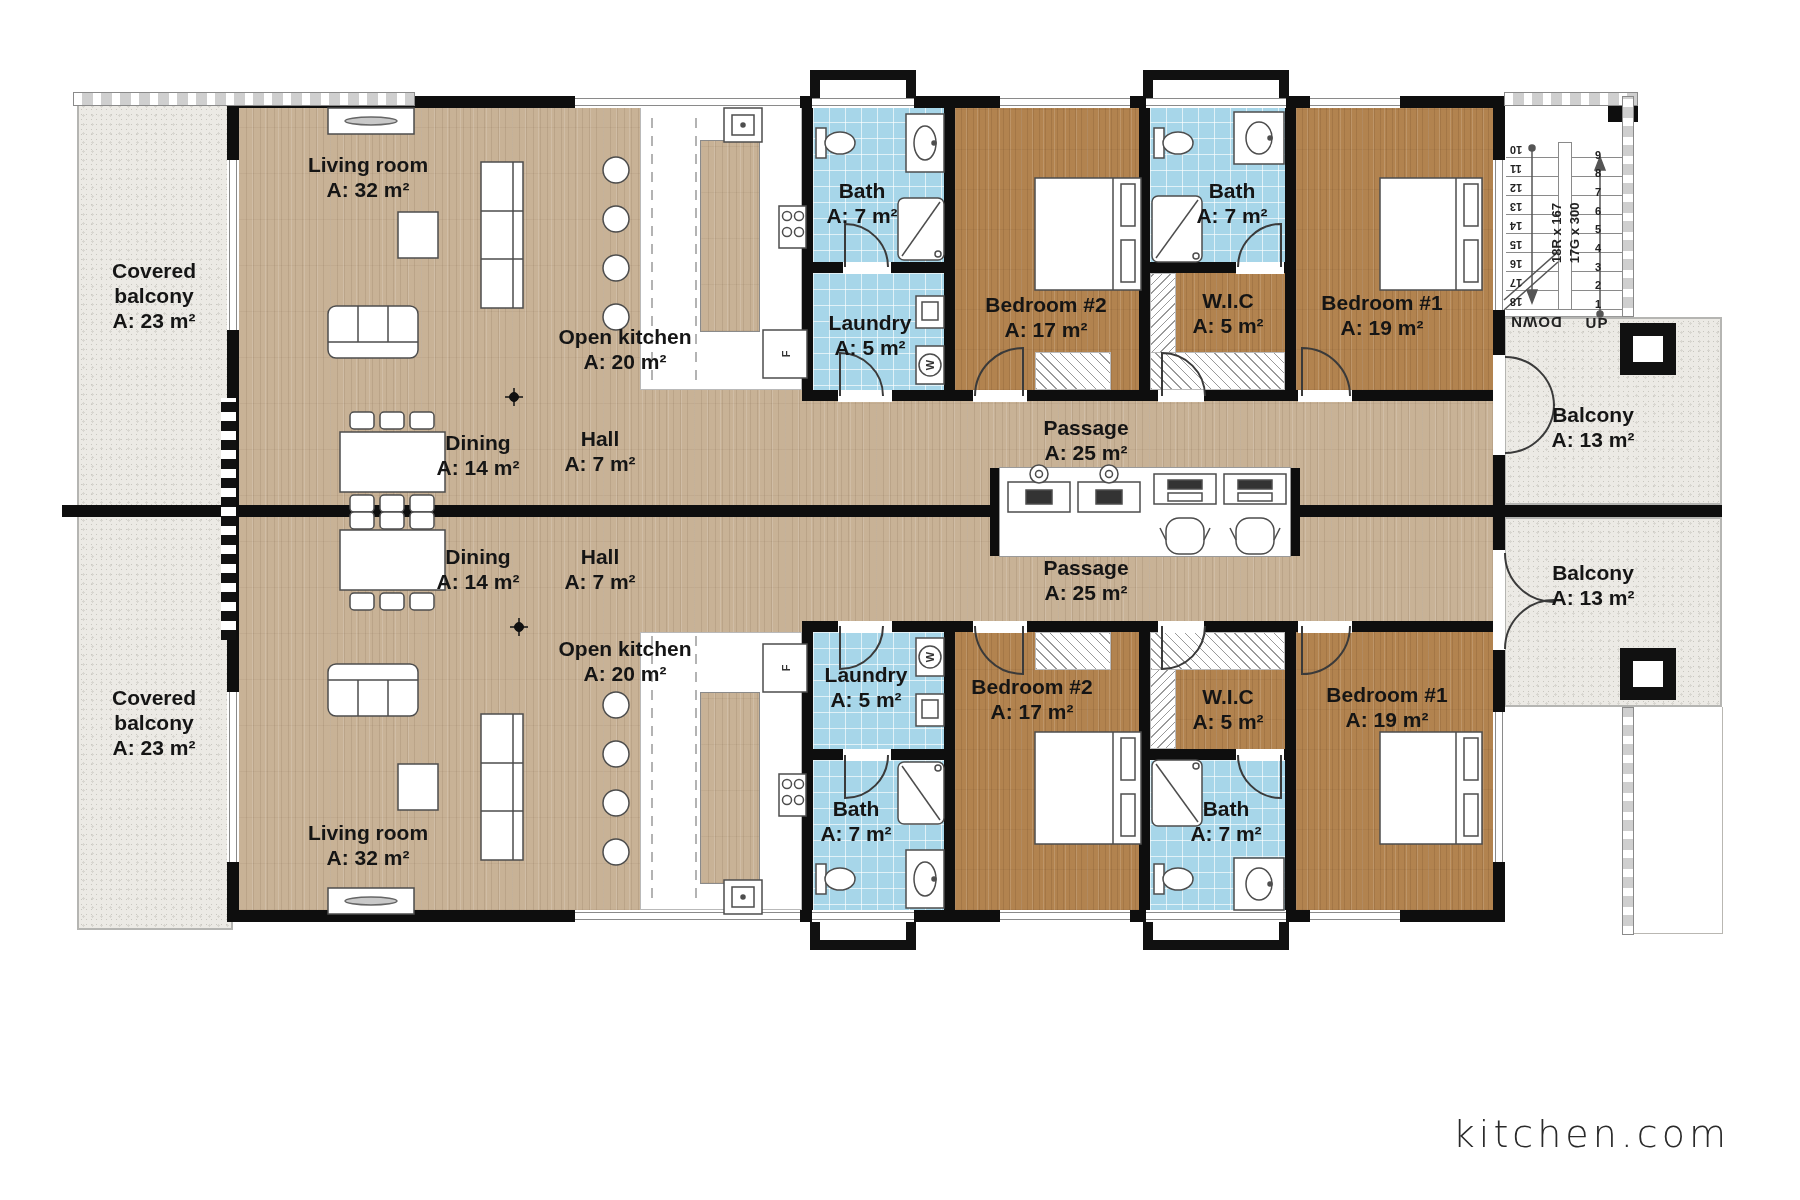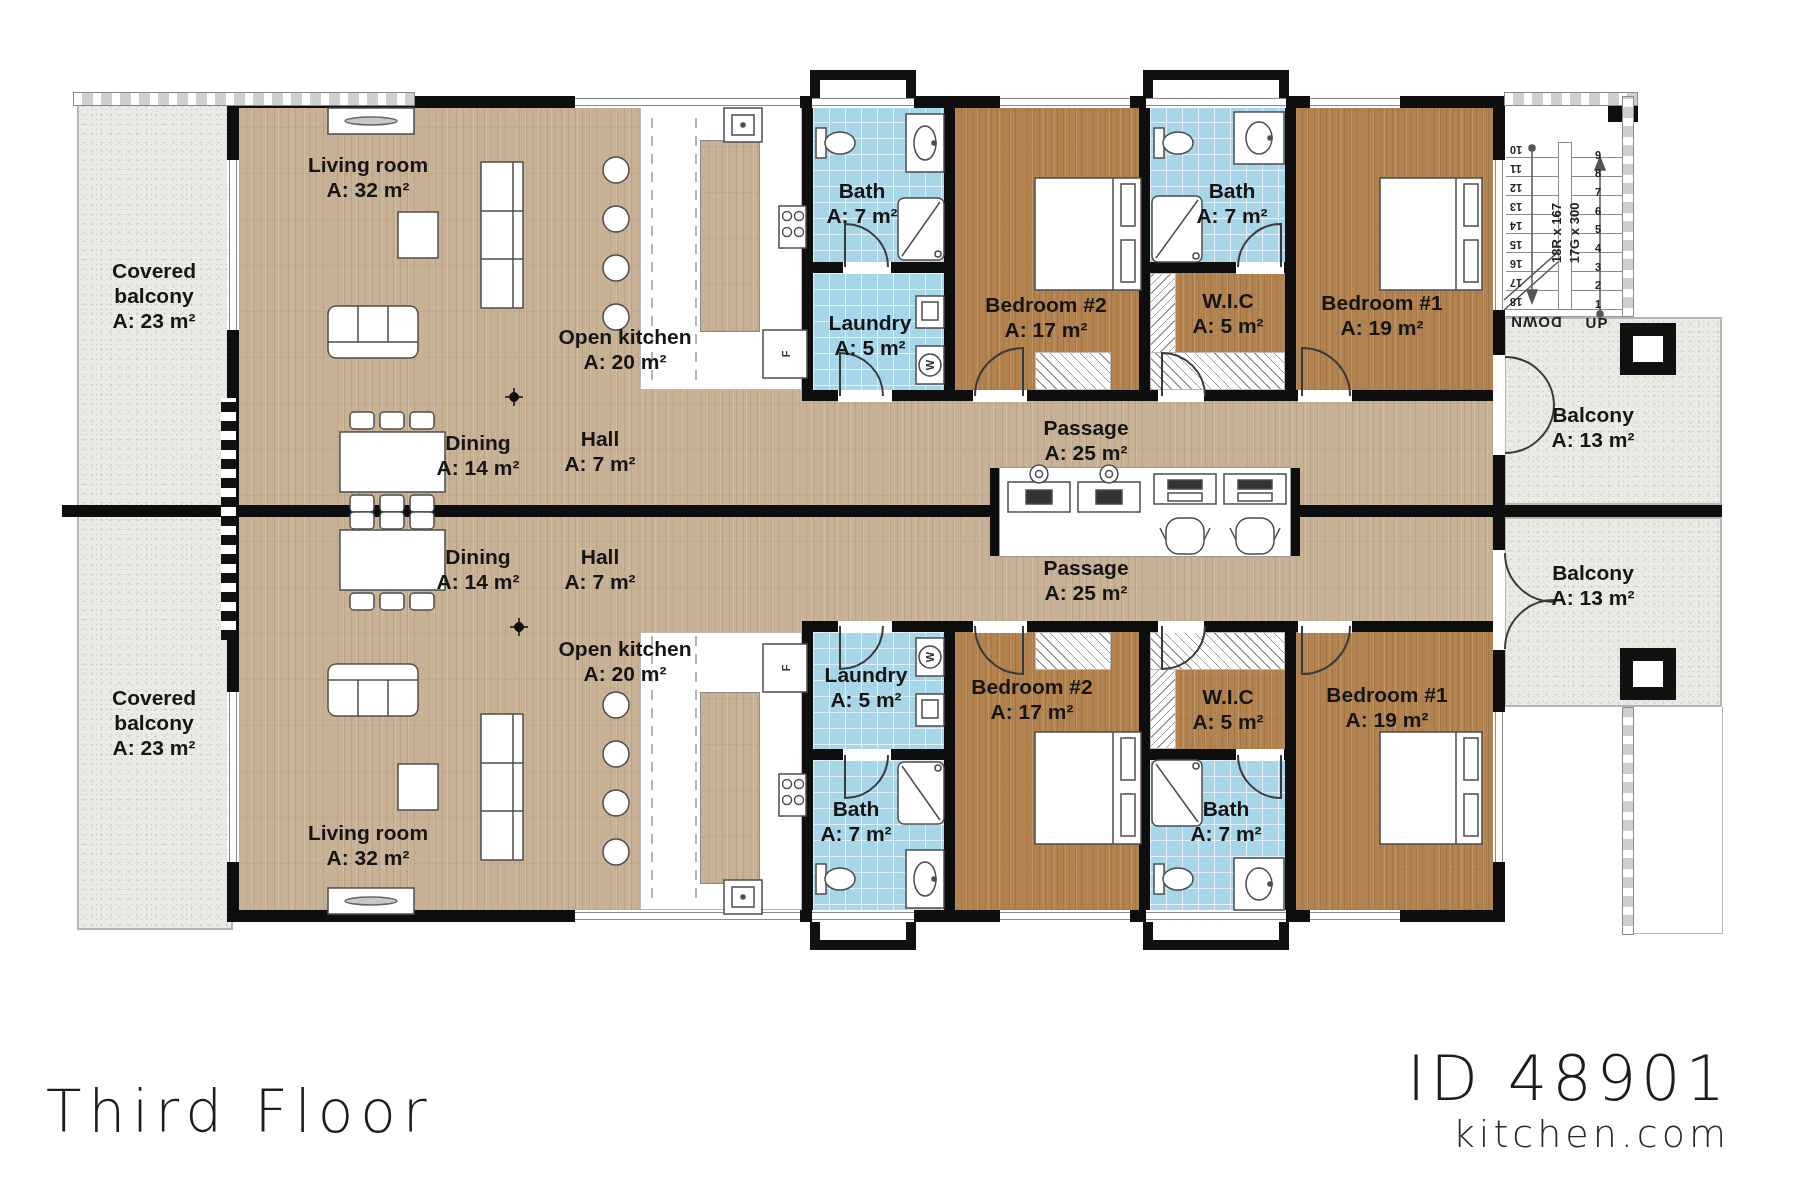--- a/index.html
+++ b/index.html
@@ -586,17 +586,15 @@
   <div class="sn flip" style="left:1516px;top:150px">10</div>
   <div class="sn flip" style="left:1516px;top:169px">11</div>
   <div class="sn flip" style="left:1516px;top:188px">12</div>
   <div class="sn flip" style="left:1516px;top:207px">13</div>
   <div class="sn flip" style="left:1516px;top:226px">14</div>
   <div class="sn flip" style="left:1516px;top:245px">15</div>
   <div class="sn flip" style="left:1516px;top:264px">16</div>
   <div class="sn flip" style="left:1516px;top:283px">17</div>
   <div class="sn flip" style="left:1516px;top:302px">18</div>
 
-  <div class="title" style="left:46px;top:1078px">Third Floor</div>
-  <div class="brand-id" style="right:70px;top:1042px">ID 48901</div>
   <div class="brand-site" style="right:70px;top:1112px">kitchen.com</div>
 
 </div>
 
 </body></html>

